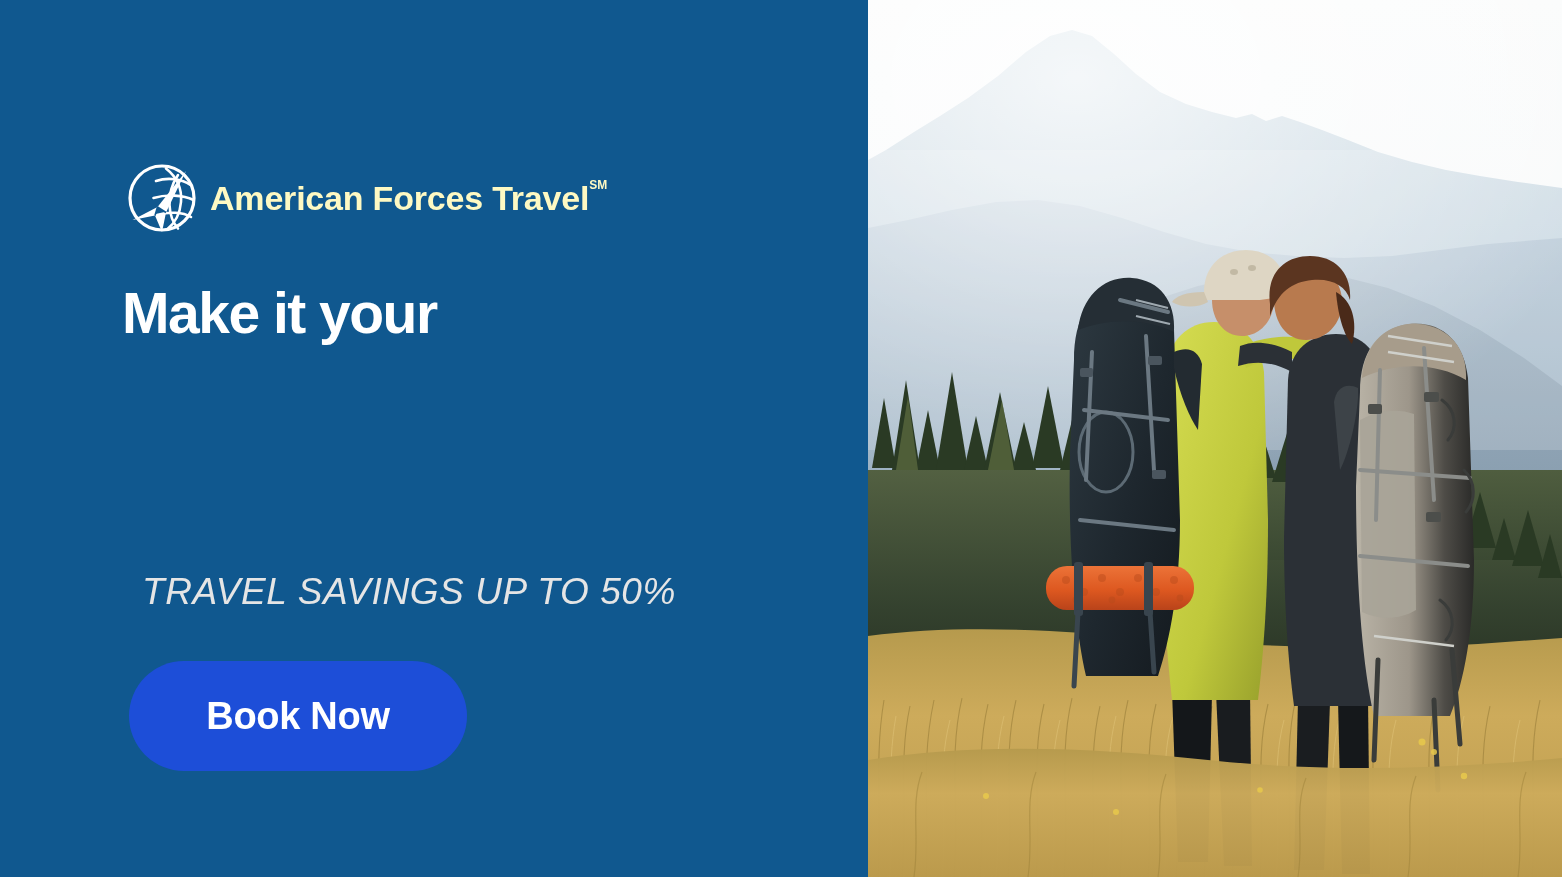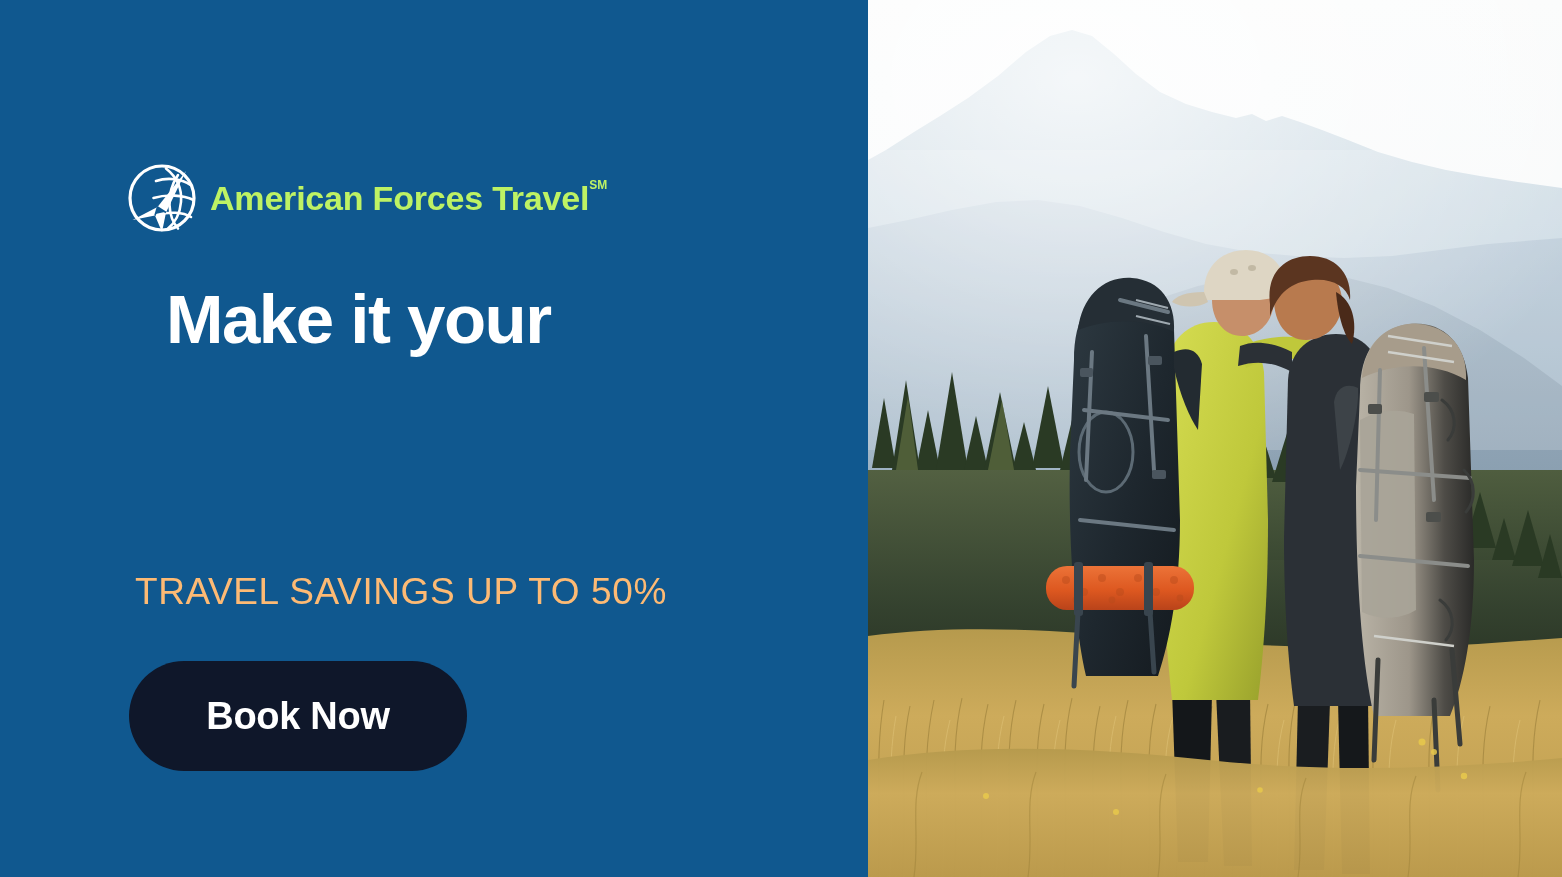--- a/index.html
+++ b/index.html
@@ -33,68 +33,68 @@
     top:162px; left:0;
     display:flex; align-items:center;
   }
   .logo-mark {
     width:72px; height:72px;
     flex:0 0 72px;
     margin-right:12px;
   }
   .logo-text {
     position:relative;
-    color:#bef264;
+    color:#fef9c3;
     font-size:34px;
     font-weight:bold;
     letter-spacing:-0.2px;
     white-space:nowrap;
     line-height:1;
   }
   .logo-sm {
     font-size:12px;
     font-weight:bold;
     vertical-align:super;
     position:relative;
     top:-9px;
     letter-spacing:0;
   }
 
   
   .headline {
     position:absolute;
     top:286px; left:-4px;
     color:#ffffff;
-    font-size:69px;
+    font-size:57px;
     font-weight:bold;
     line-height:0.98;
     letter-spacing:-1.5px;
     width:640px;
-    margin-left:44px;
   }
   .headline .hl-line { display:block; }
 
   
   .subheadline {
     position:absolute;
-    top:570px; left:9px;
-    color:#fdba74;
+    top:570px; left:16px;
+    color:#e5e5e5;
     font-size:37px;
     font-weight:300;
     letter-spacing:0.6px;
     line-height:1.2;
     white-space:nowrap;
+    font-style:italic;
   }
 
   
   .cta-button {
     position:absolute;
     top:661px; left:3px;
     width:338px; height:110px;
-    background:#0f172a;
+    background:#1d4ed8;
     border:none;
     border-radius:55px;
     color:#ffffff;
     font-family:"Liberation Sans", sans-serif;
     font-size:38px;
     font-weight:bold;
     letter-spacing:-0.3px;
     cursor:pointer;
     display:flex;
     align-items:center;

